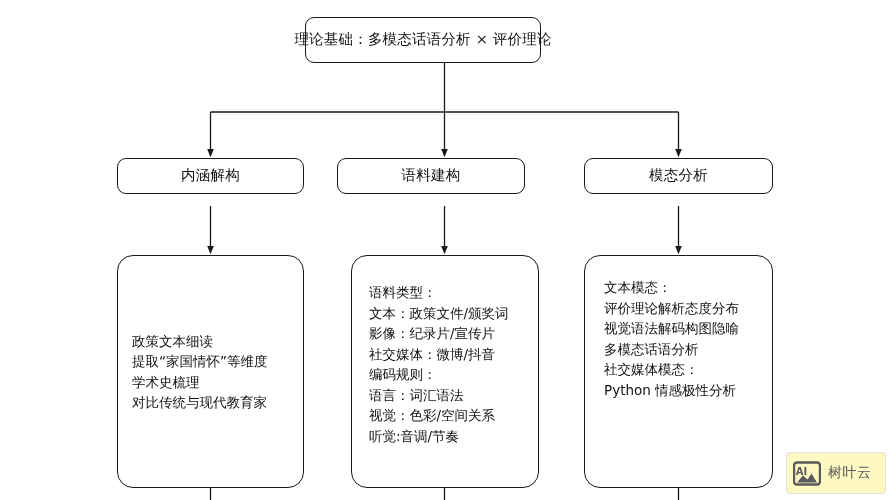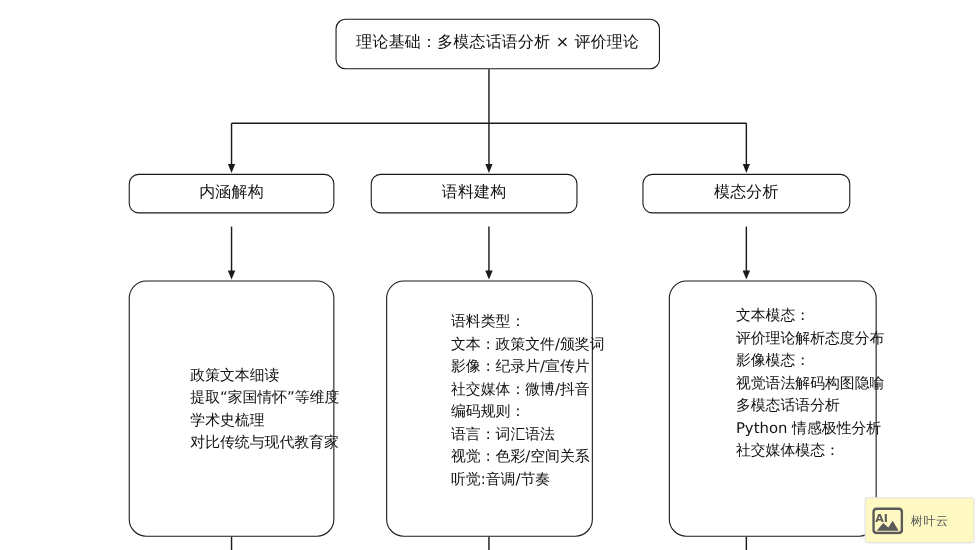--- a/index.html
+++ b/index.html
@@ -27,21 +27,21 @@
     box-sizing: border-box;
     border: 1.3px solid #1a1a1a;
     background: #ffffff;
     display: flex;
     align-items: center;
     justify-content: center;
   }
   .node.root {
     left: 305px;
     top: 17px;
-    width: 295px;
+    width: 236px;
     height: 46px;
     border-radius: 9px;
   }
   .node.level2 {
     top: 158px;
     height: 36px;
     border-radius: 9px;
   }
   .node.l2-a { left: 117px; width: 187px; }
   .node.l2-b { left: 337px; width: 188px; }
@@ -56,25 +56,24 @@
   .node.root .node-title {
     font-size: 14.5px;
   }
 
   .node.detail {
     top: 255px;
     height: 233px;
     border-radius: 16px;
     align-items: center;
     justify-content: flex-start;
-    padding-left: 41px;
   }
   .node.d-a { left: 117px; width: 187px; }
   .node.d-b { left: 351px; width: 188px; }
-  .node.d-c { left: 584px; width: 189px; margin-left: 24px; }
+  .node.d-c { left: 584px; width: 189px; }
 
   .detail-lines {
     padding-left: 13px;
     padding-right: 8px;
     width: 100%;
     box-sizing: border-box;
   }
   .d-a .detail-lines { padding-left: 14px; }
   .d-b .detail-lines { padding-left: 17px; align-self: flex-start; margin-top: 26px; }
   .d-c .detail-lines { padding-left: 19px; align-self: flex-start; margin-top: 21px; }
@@ -101,21 +100,21 @@
     padding: 0 6px;
     box-sizing: border-box;
   }
   .wm-icon {
     width: 28px;
     height: 25px;
     flex: 0 0 auto;
     position: relative;
   }
   .wm-text {
-    font-size: 11px;
+    font-size: 14px;
     color: #5a5a5a;
     white-space: nowrap;
     letter-spacing: 0.5px;
   }
 </style>
 </head>
 <body>
 
 <svg id="canvas" viewBox="0 0 889 500" xmlns="http://www.w3.org/2000/svg">
   <defs>
@@ -176,25 +175,24 @@
     <div class="dline">语言：词汇语法</div>
     <div class="dline">视觉：色彩/空间关系</div>
     <div class="dline">听觉:音调/节奏</div>
   </div>
 </div>
 
 <div class="node detail d-c">
   <div class="detail-lines">
     <div class="dline">文本模态：</div>
     <div class="dline">评价理论解析态度分布</div>
-    <div class="dline">影像模态：</div>
     <div class="dline">视觉语法解码构图隐喻</div>
     <div class="dline">多模态话语分析</div>
+    <div class="dline">社交媒体模态：</div>
     <div class="dline">Python 情感极性分析</div>
-    <div class="dline">社交媒体模态：</div>
   </div>
 </div>
 
 <div class="wm">
   <span class="wm-icon">
     <svg viewBox="0 0 28 25" width="28" height="25" xmlns="http://www.w3.org/2000/svg">
       <rect x="1" y="1.5" width="26" height="22" rx="3" ry="3" fill="none" stroke="#5a5a5a" stroke-width="2.4"></rect>
       <text x="8.5" y="13.5" font-family="DejaVu Sans, Liberation Sans, sans-serif" font-size="10" font-weight="bold" fill="#5a5a5a" text-anchor="middle">AI</text>
       <path d="M4,21.5 L10,14.5 L14.5,18.5 L18.5,12.5 L24,21.5 Z" fill="#5a5a5a"></path>
     </svg>

